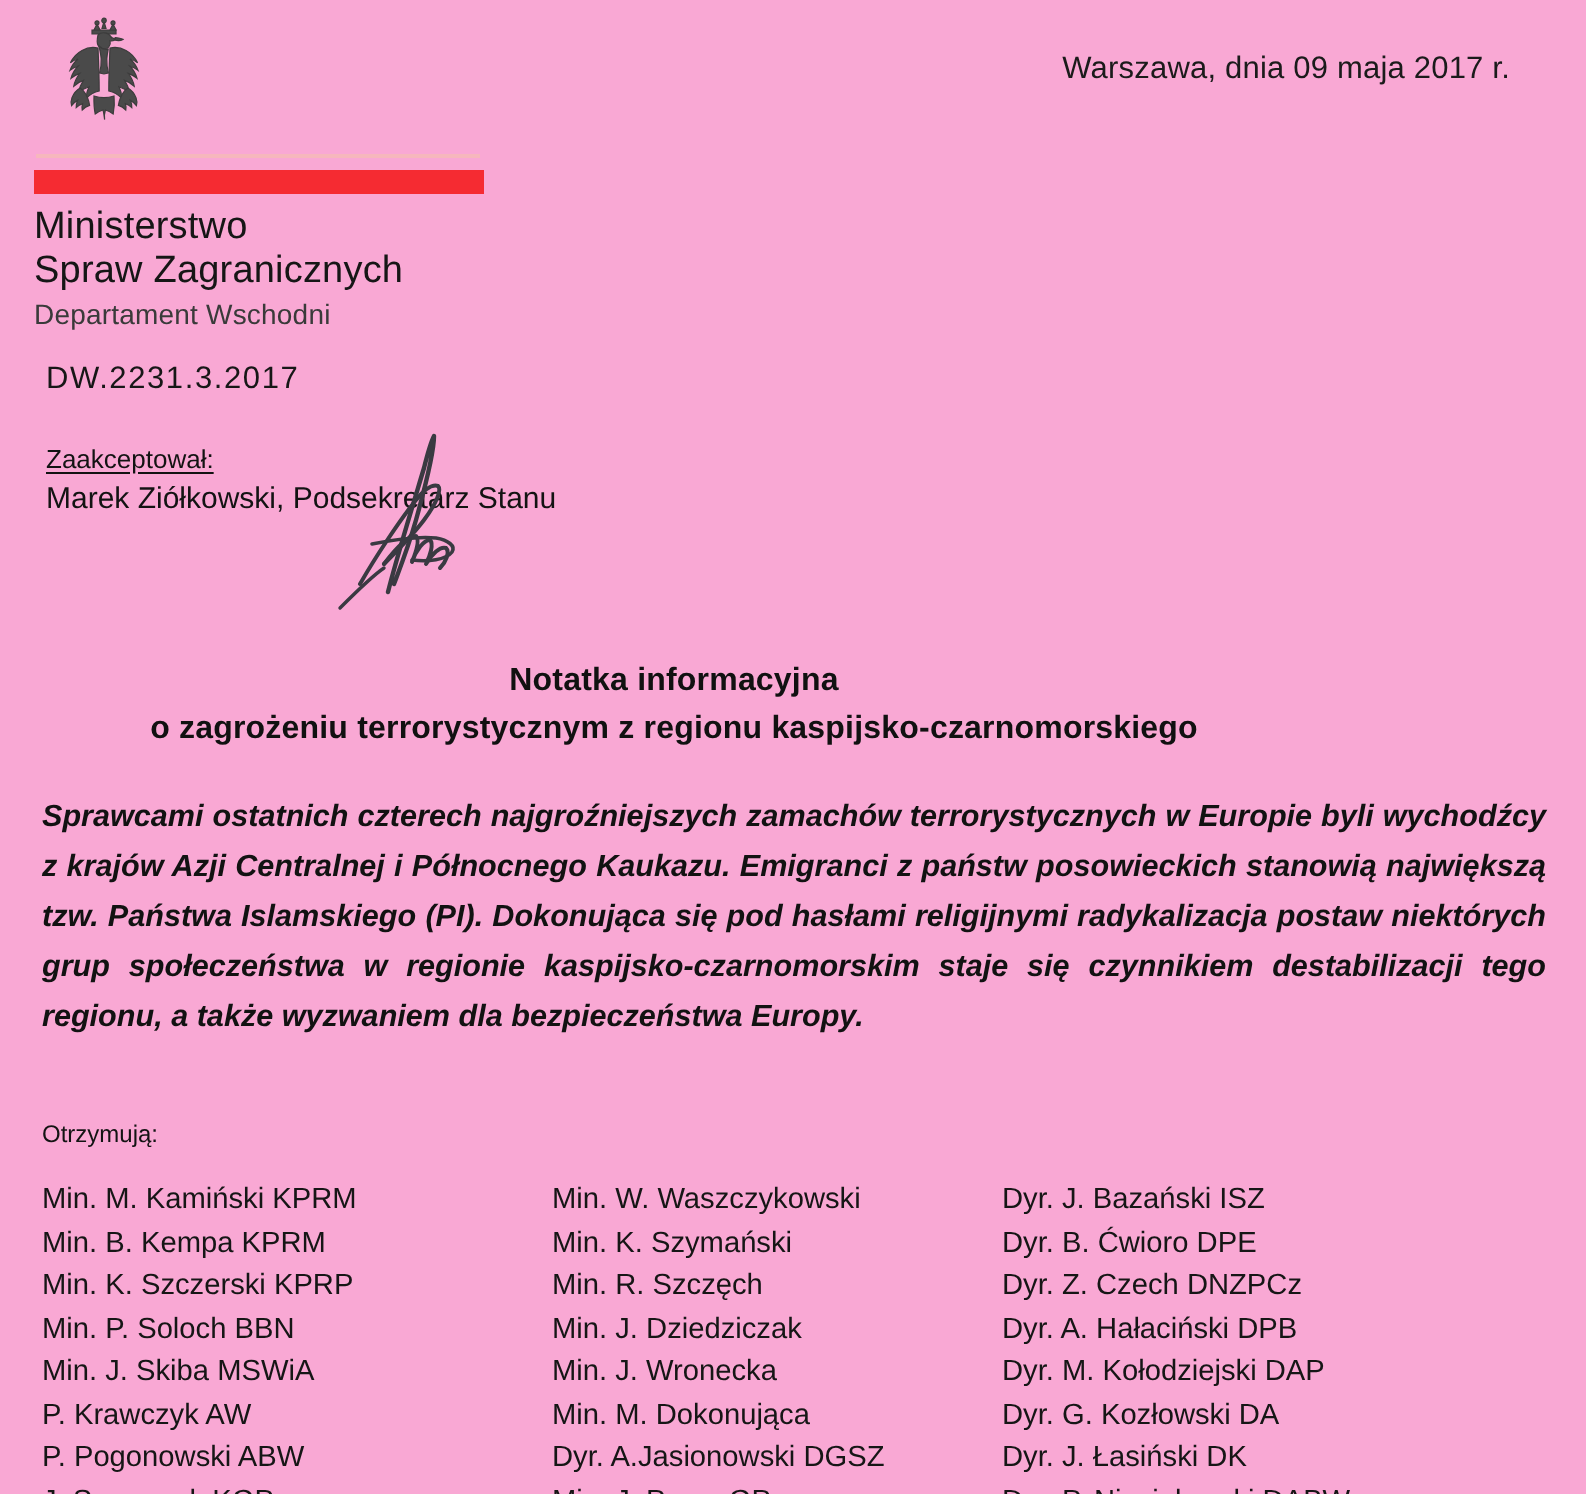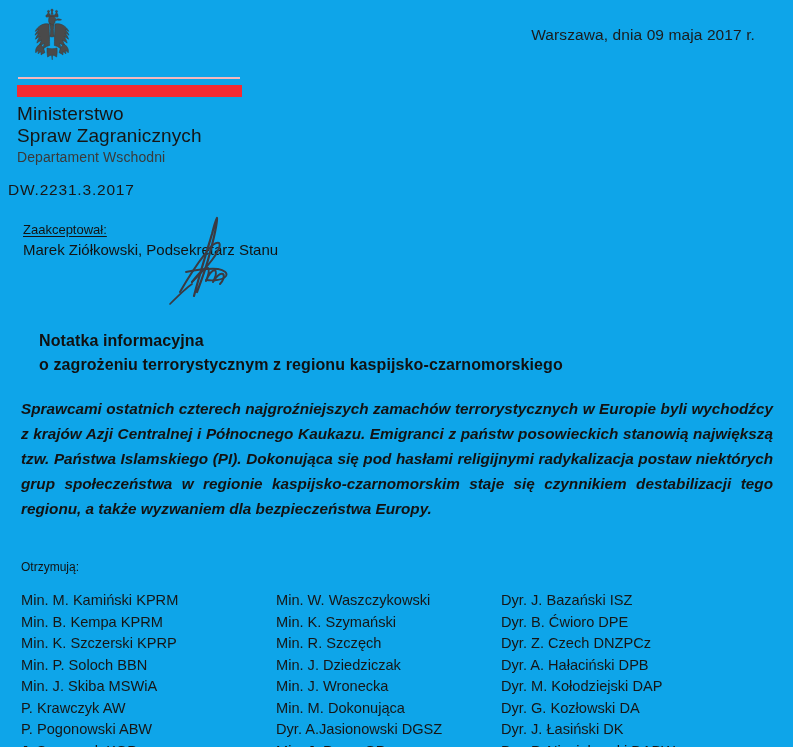--- a/index.html
+++ b/index.html
@@ -12,21 +12,21 @@
     height: 747px;
     font-family: "Liberation Sans", sans-serif;
     color: #1a1a1a;
     overflow: hidden;
     position: relative;
   }
   .page {
     position: relative;
     width: 793px;
     height: 747px;
-    background: #0ea5e9;
+    background: #f9a8d4;
     overflow: hidden;
   }
 
   
   .doc-date {
     position: absolute;
     top: 26px;
     right: 38px;
     font-size: 15.5px;
     letter-spacing: 0.1px;
@@ -79,21 +79,21 @@
     left: 17px;
     top: 149px;
     font-size: 14px;
     color: #3a3a3a;
     letter-spacing: 0.1px;
   }
 
   
   .ref-no {
     position: absolute;
-    left: 8px;
+    left: 23px;
     top: 181px;
     font-size: 15.5px;
     letter-spacing: 0.8px;
     color: #171717;
   }
 
   
   .approved-label {
     position: absolute;
     left: 23px;
@@ -119,22 +119,21 @@
     height: 95px;
     pointer-events: none;
   }
 
   
   .title-block {
     position: absolute;
     left: 0;
     top: 329px;
     width: 674px;
-    text-align: left;
-    padding-left: 39px;
+    text-align: center;
   }
   .title-line {
     font-size: 16px;
     font-weight: bold;
     line-height: 24px;
     color: #111111;
     letter-spacing: 0.1px;
   }
 
   

